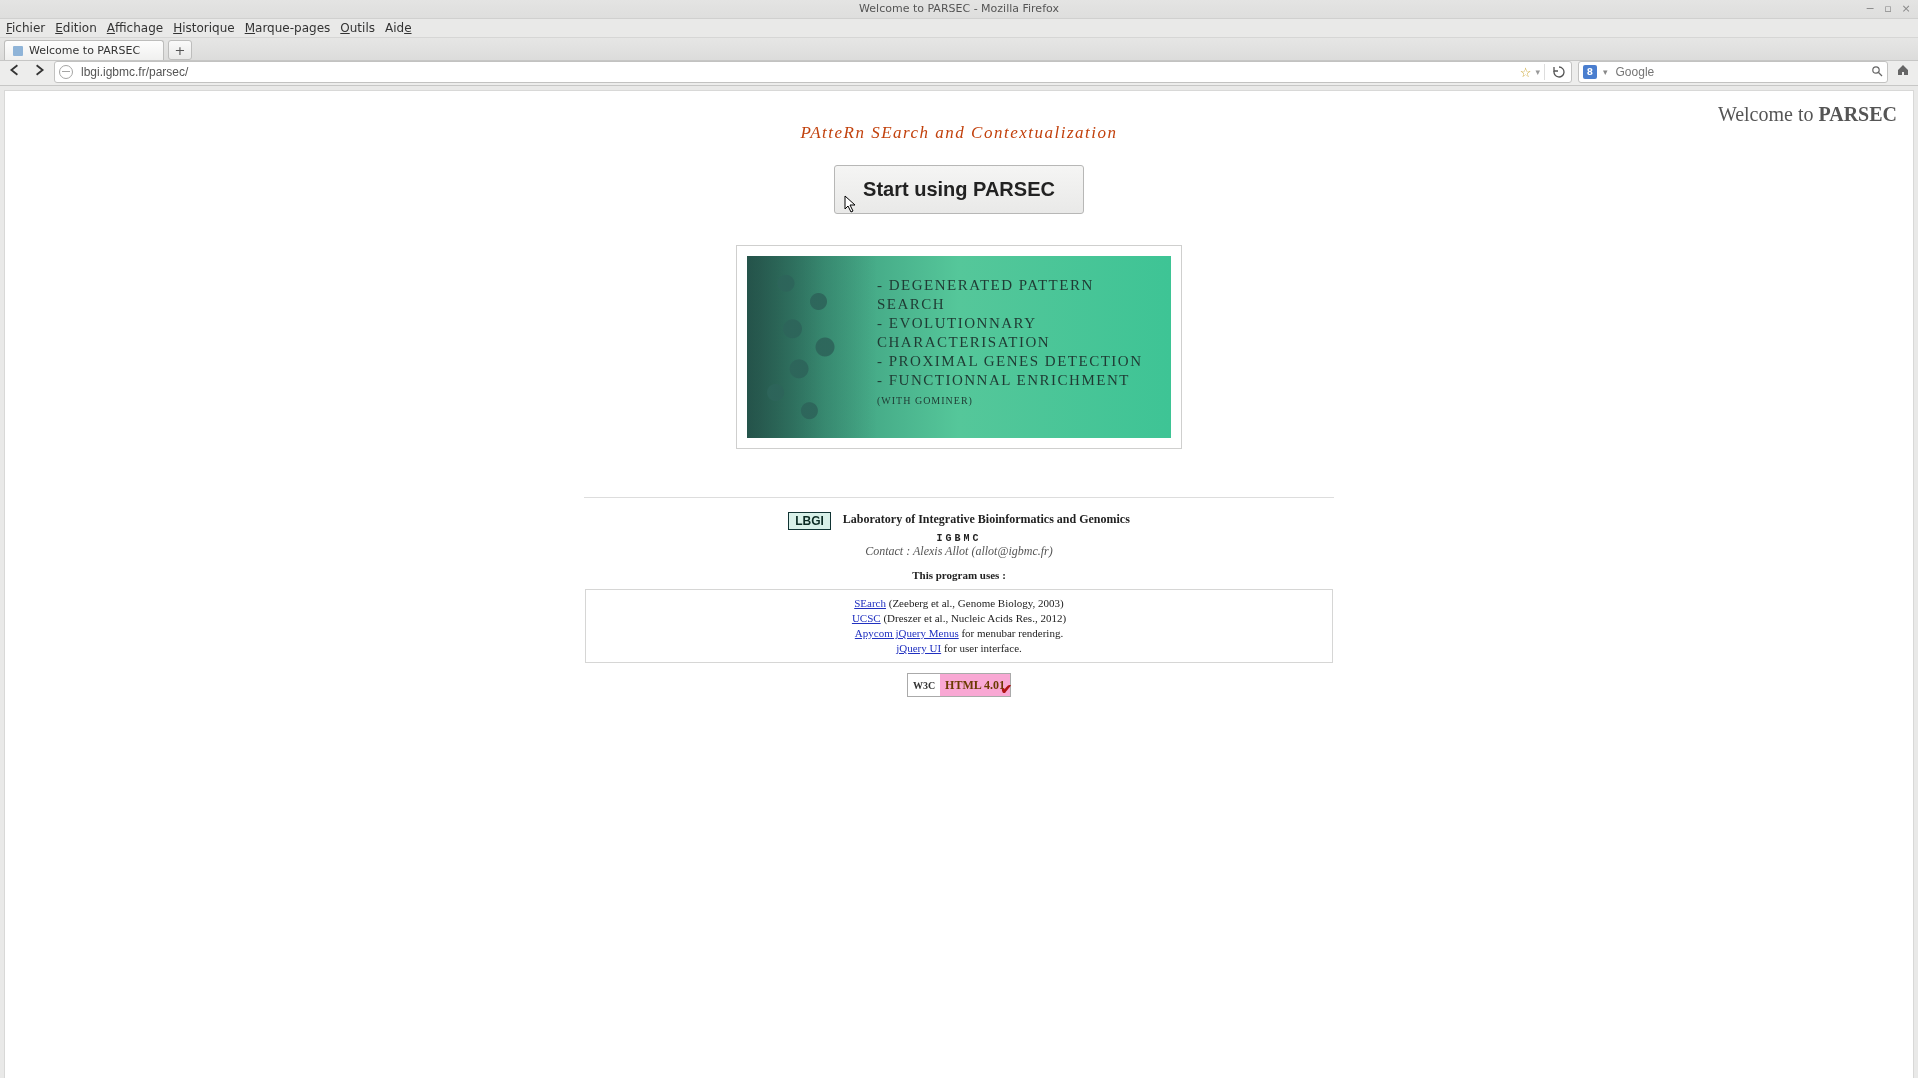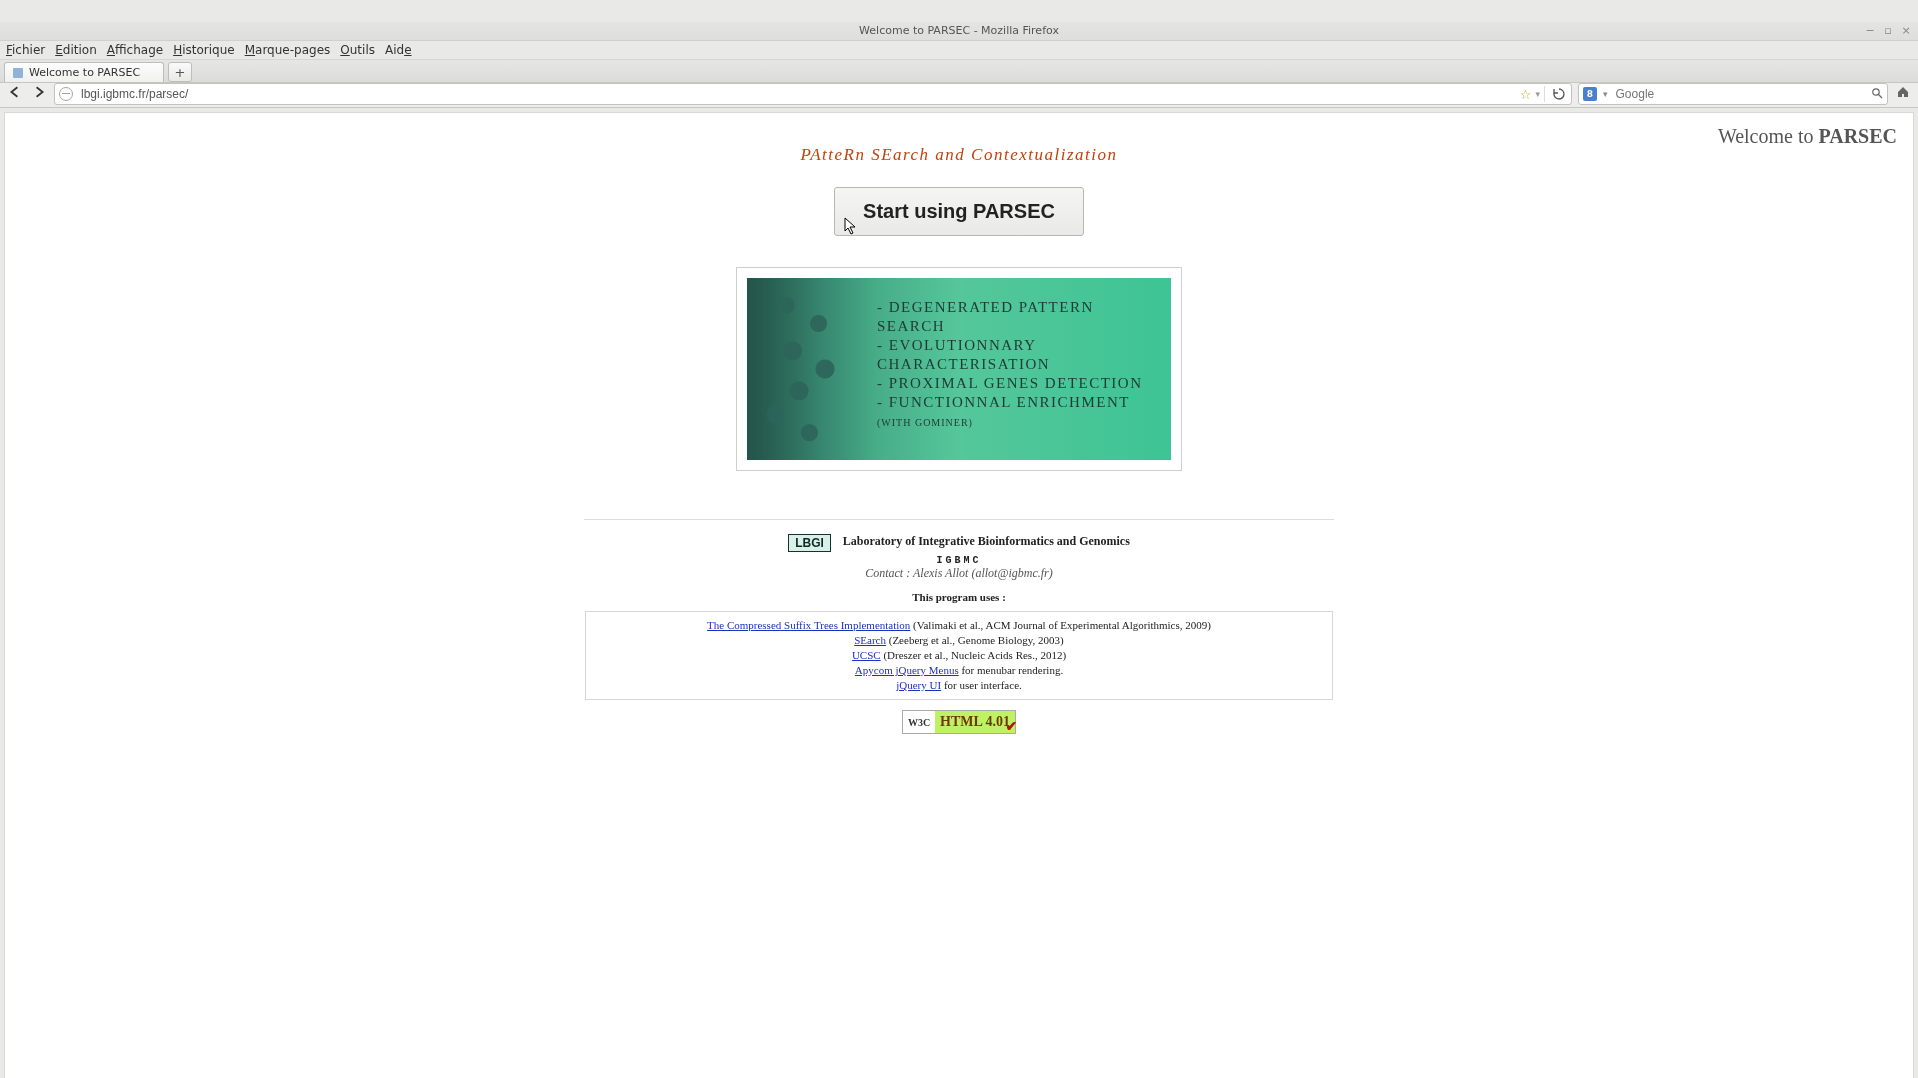--- a/index.html
+++ b/index.html
@@ -15,21 +15,20 @@
   
   .titlebar {
     height: 18px;
     background: linear-gradient(#e4e4e3, #dededd);
     border-bottom: 1px solid #d0d0cf;
     text-align: center;
     font-size: 11px;
     color: #555;
     line-height: 17px;
     position: relative;
-    margin-top: 22px;
   }
   .titlebar .winbtns {
     position: absolute; right: 6px; top: 0; display: flex; gap: 6px;
   }
   .titlebar .winbtn { width: 12px; height: 12px; margin-top: 3px; color:#888; cursor: default; font-size:11px; line-height:11px;}
   .menubar {
     height: 18px;
     background: #e9e9e8;
     padding: 0 6px;
     display: flex;
@@ -226,21 +225,21 @@
     padding: 6px 8px;
     width: 730px;
     font-size: 11px;
     line-height: 15px;
   }
   .credits a { color:#2030c0; text-decoration: underline; cursor:pointer;}
   .w3cbadge {
     display:inline-flex; border:1px solid #aaa; height:22px;
   }
   .w3cbadge .l { background:#fff; color:#333; padding:0 5px; font-weight:bold; font-size:10px; display:flex;align-items:center;}
-  .w3cbadge .r { background:#bef264; color:#6b3a00; padding:0 5px; font-weight:bold; font-size:14px; display:flex;align-items:center; position:relative;}
+  .w3cbadge .r { background:#f9a8d4; color:#6b3a00; padding:0 5px; font-weight:bold; font-size:12px; display:flex;align-items:center; position:relative;}
   .w3cbadge .r::after{content:"✔";color:#b01515;position:absolute;right:-2px;bottom:-2px;font-size:14px;}
   .cursor {
     position:absolute; left: 839px; top: 104px; width:14px; height:18px;
     pointer-events:none;
   }
 </style>
 </head>
 <body>
 
 <div class="titlebar">
@@ -346,21 +345,20 @@
     <div class="footer">
       <div class="lbgi-line">
         <span class="lbgi-badge">LBGI</span>
         <span class="lbgi-label">Laboratory of Integrative Bioinformatics and Genomics</span>
       </div>
       <div class="igbmc">IGBMC</div>
       <div class="contact">Contact : Alexis Allot (allot@igbmc.fr)</div>
       <div class="uses-title">This program uses :</div>
 
       <div class="credits">
-        <div><a>The Compressed Suffix Trees Implementation</a><span> (Valimaki et al., ACM Journal of Experimental Algorithmics, 2009)</span></div>
         <div><a>SEarch</a><span> (Zeeberg et al., Genome Biology, 2003)</span></div>
         <div><a>UCSC</a><span> (Dreszer et al., Nucleic Acids Res., 2012)</span></div>
         <div><a>Apycom jQuery Menus</a><span> for menubar rendering.</span></div>
         <div><a>jQuery UI</a><span> for user interface.</span></div>
       </div>
 
       <div class="w3cbadge">
         <span class="l">W3C</span>
         <span class="r">HTML 4.01</span>
       </div>

